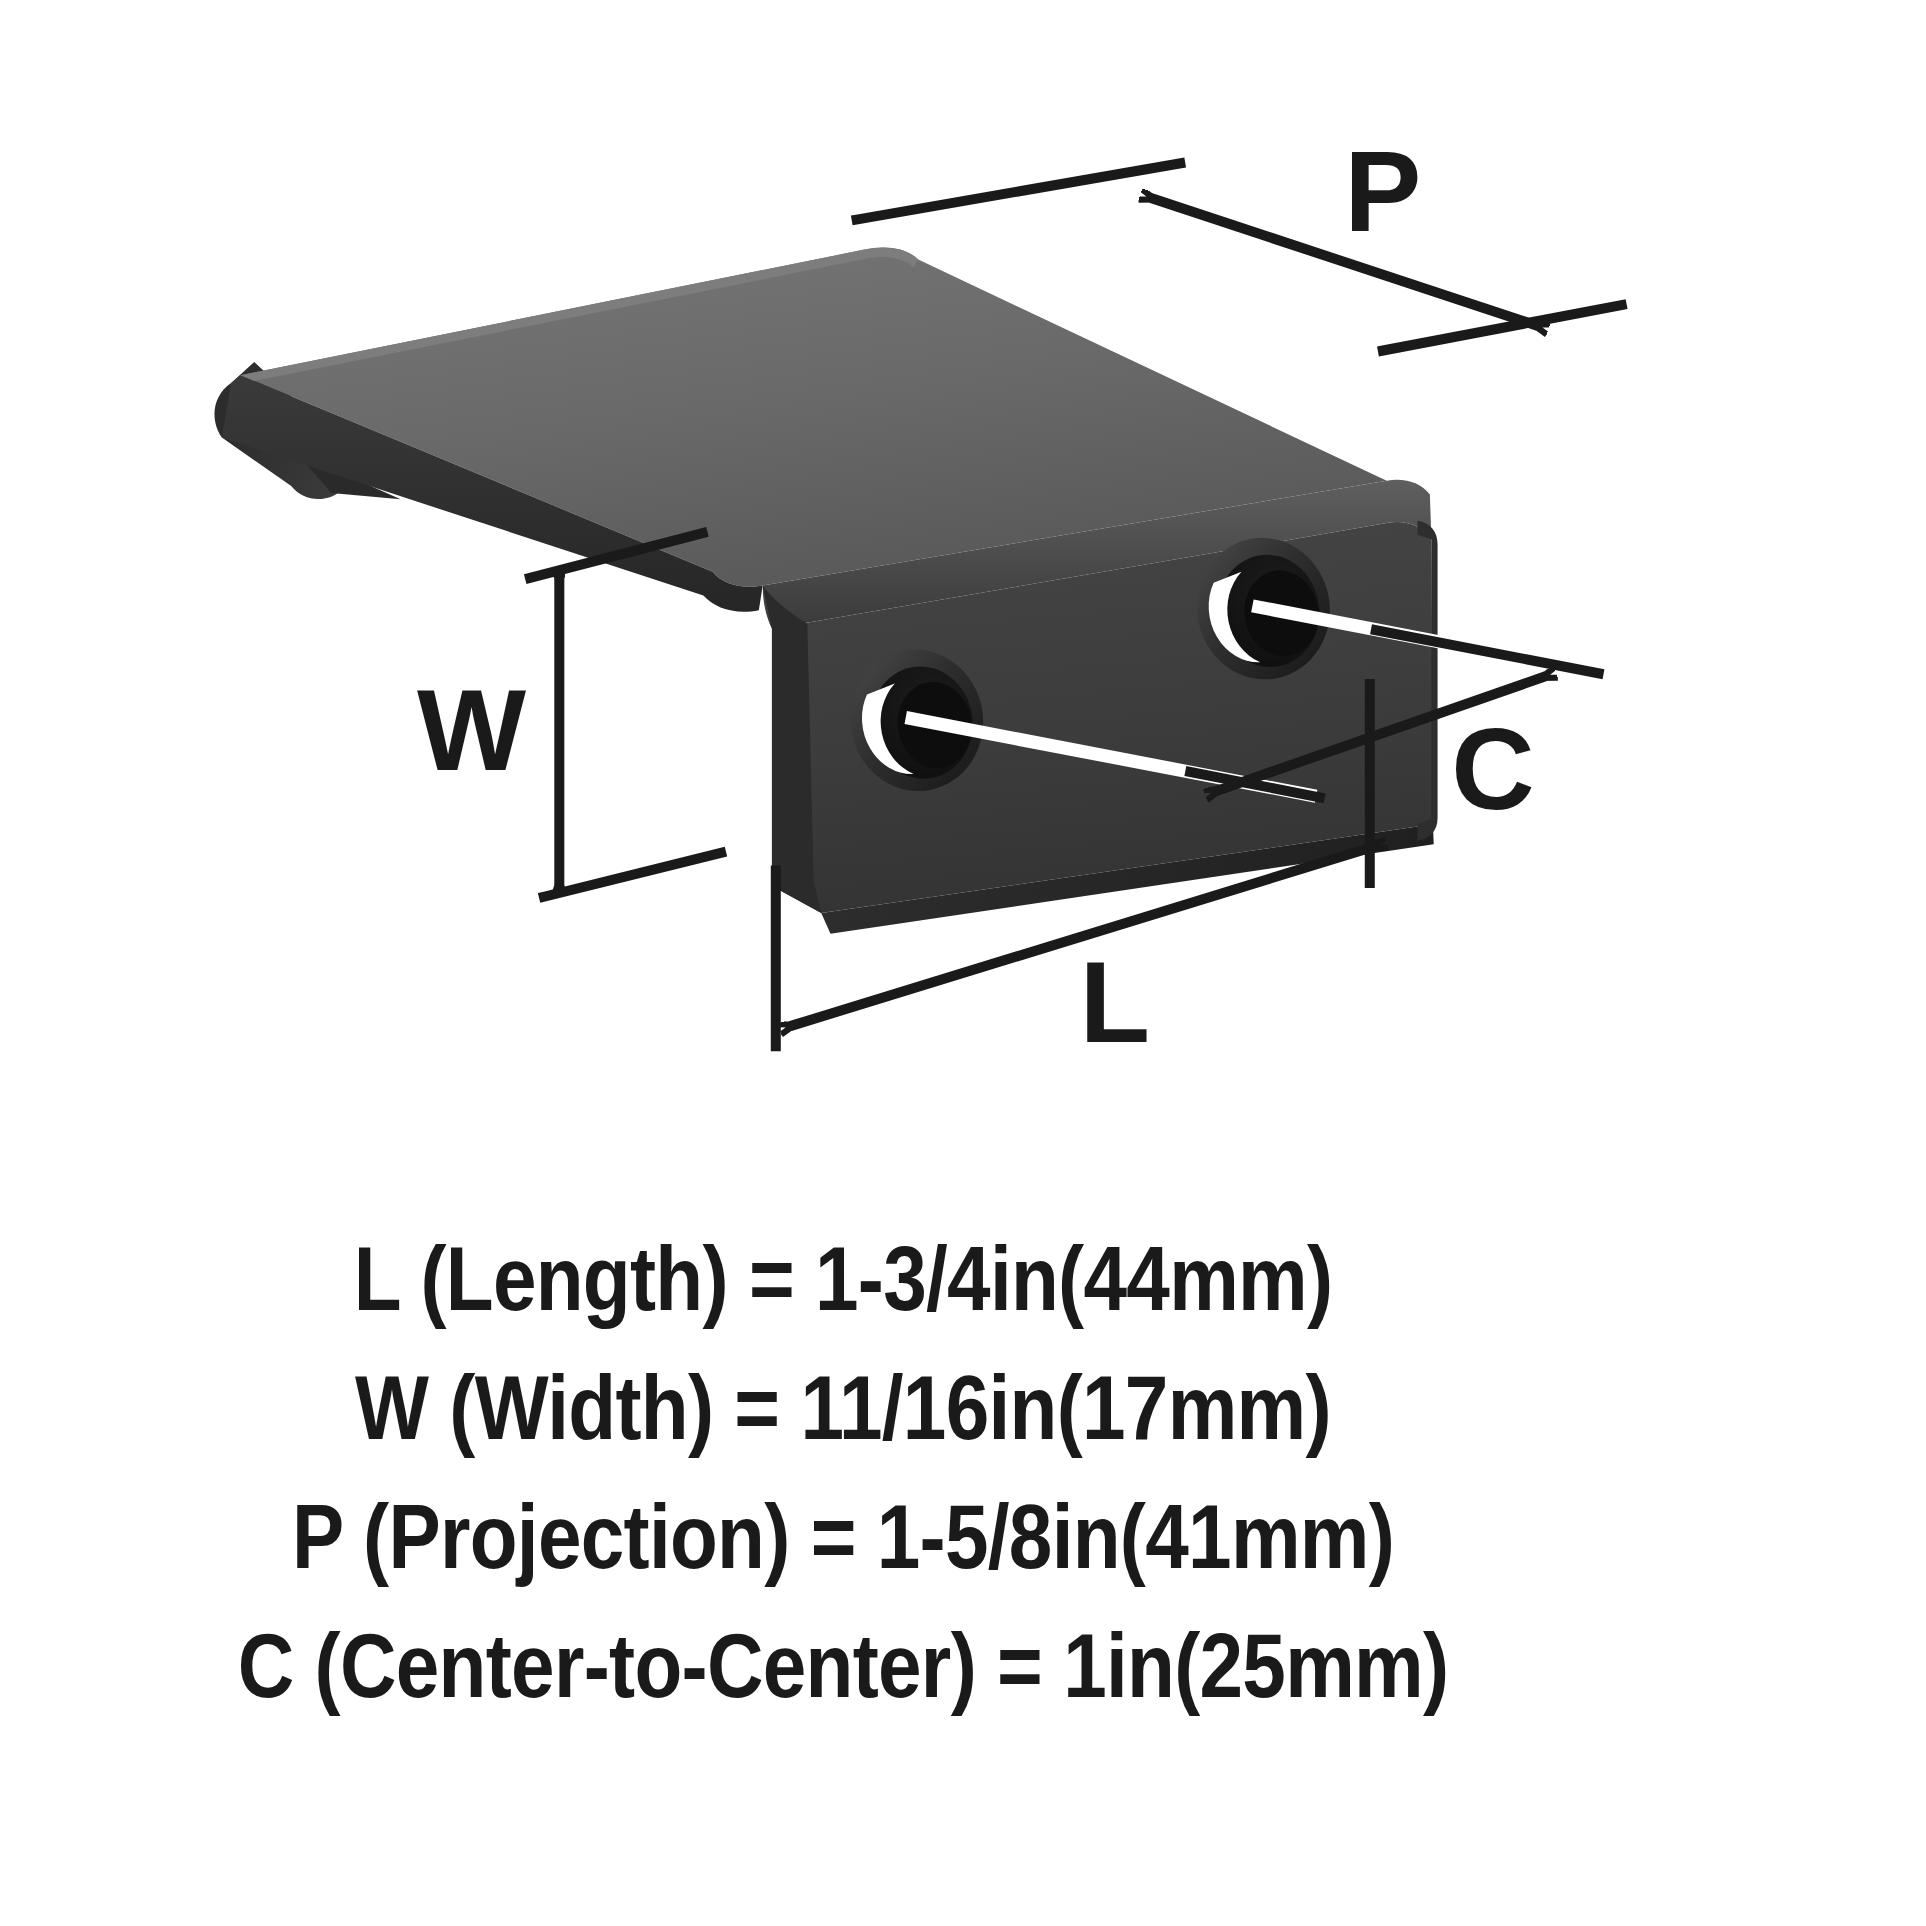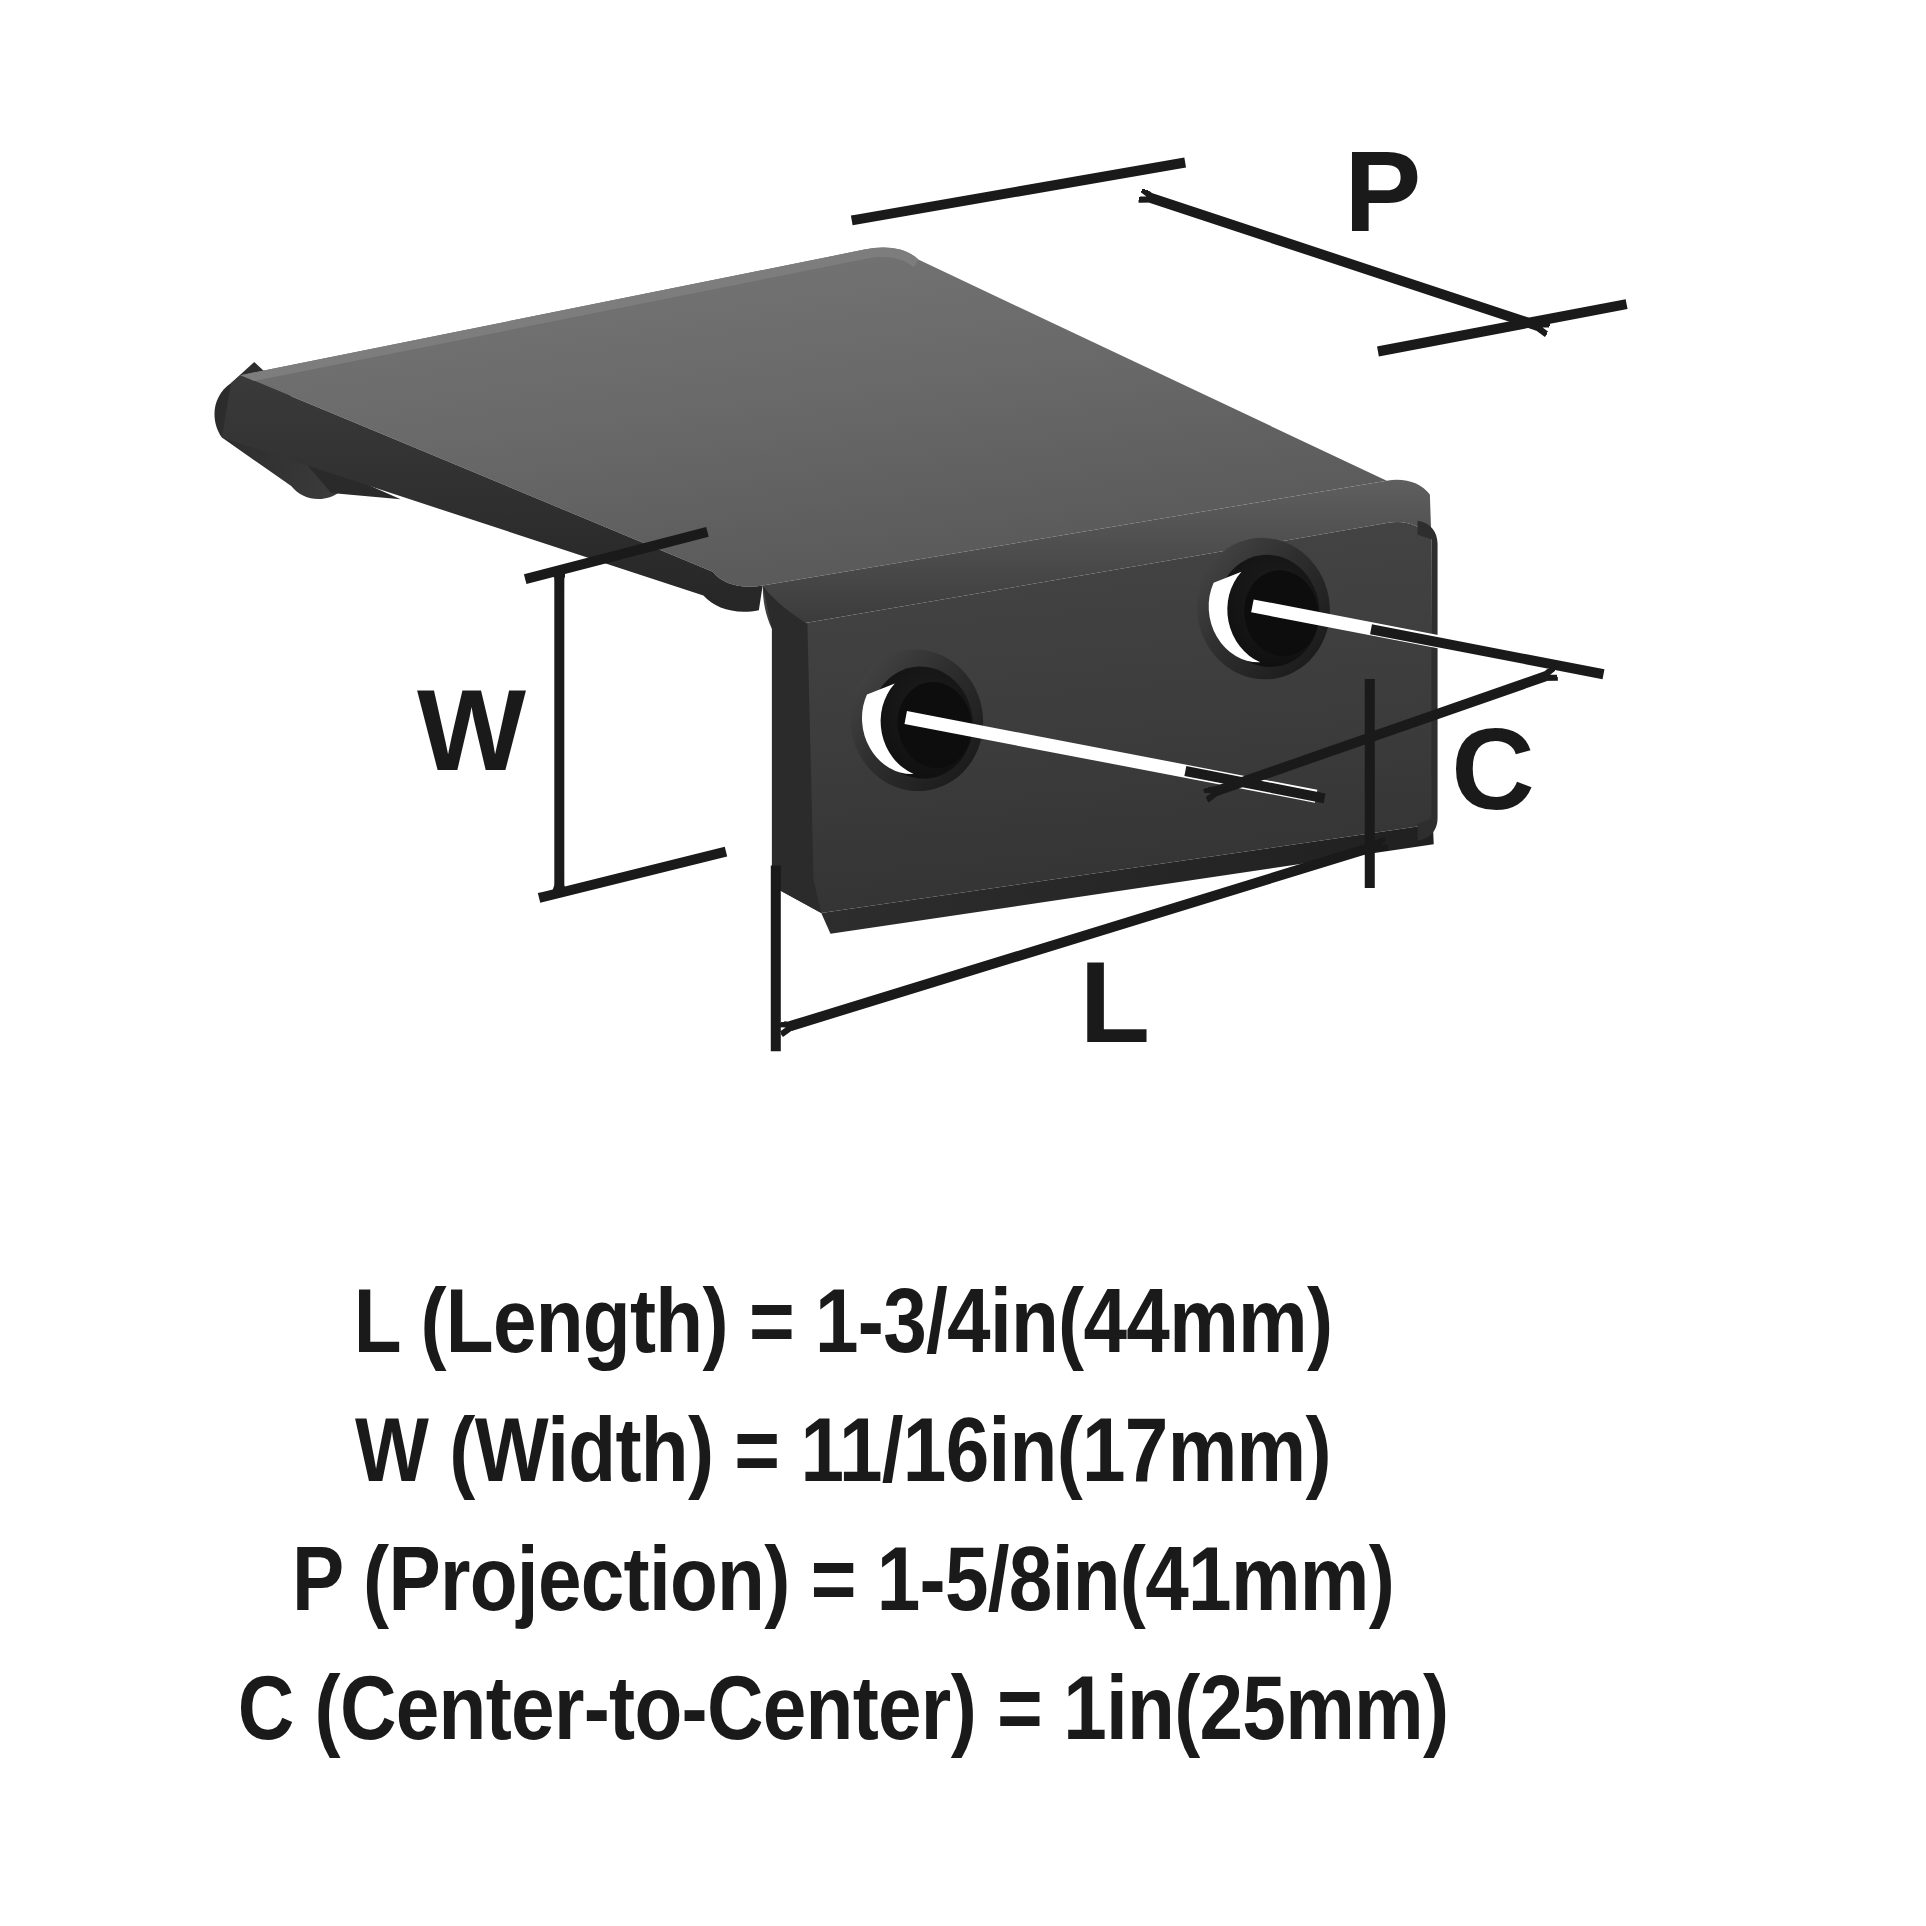--- a/index.html
+++ b/index.html
@@ -1,20 +1,20 @@
 <!DOCTYPE html>
 <html style="font-size:12.3px"><head>
 <meta charset="utf-8">
 <style>
   html,body{margin:0;padding:0;background:#ffffff;}
   body{width:1926px;height:1926px;overflow:hidden;
        font-family:"Liberation Sans","DejaVu Sans",sans-serif;}
   #stage{position:relative;width:1926px;height:1926px;background:#fff;}
   #drawing{position:absolute;left:0;top:0;width:1926px;height:1926px;}
-  #legend{position:absolute;left:0;top:1256px;width:1686px;}
+  #legend{position:absolute;left:0;top:1214px;width:1686px;}
   .legend-line{
     display:block;width:100%;text-align:center;
     font-family:"Liberation Sans","DejaVu Sans",sans-serif;
     font-weight:bold;
     font-size:91px;
     line-height:129px;
     letter-spacing:-0.8px;
     color:#1a1a1a;
     white-space:pre;
     transform:scaleX(0.86);

